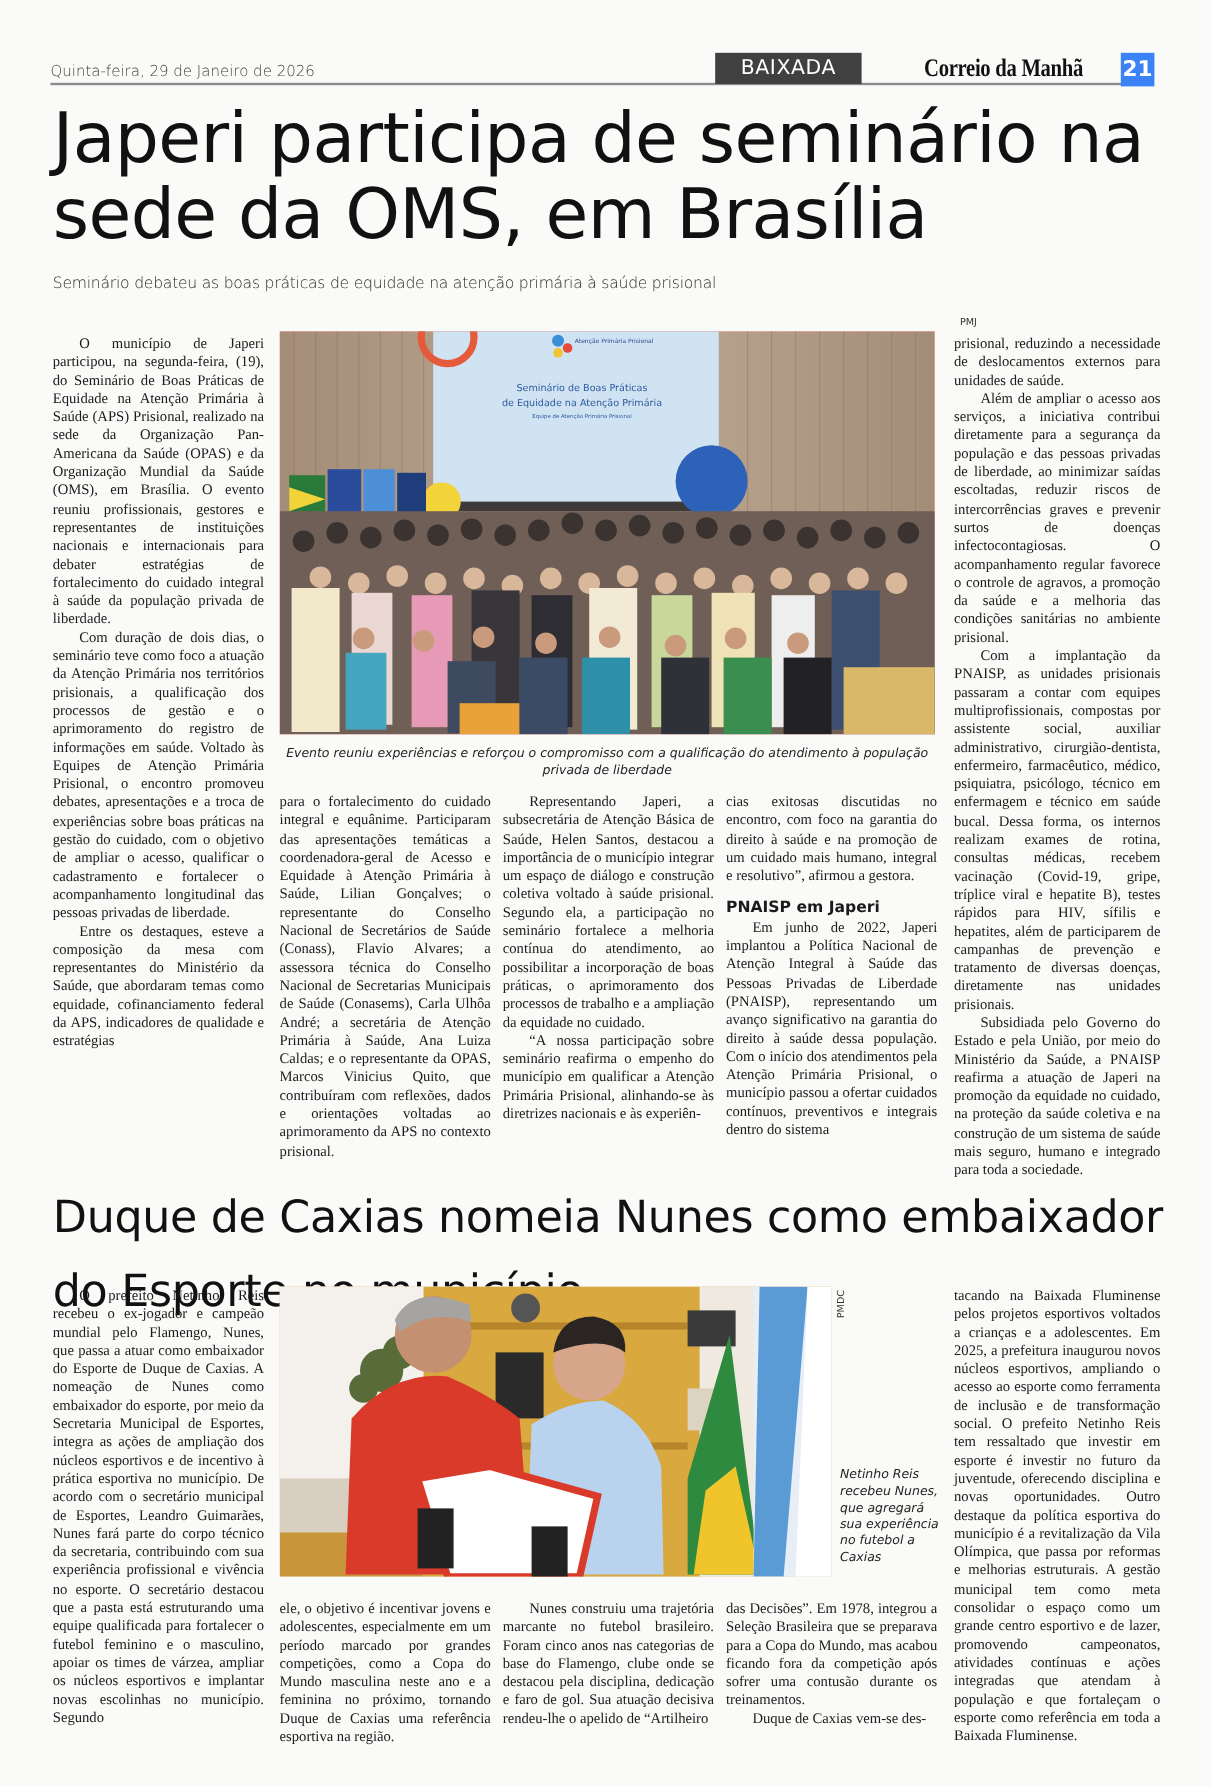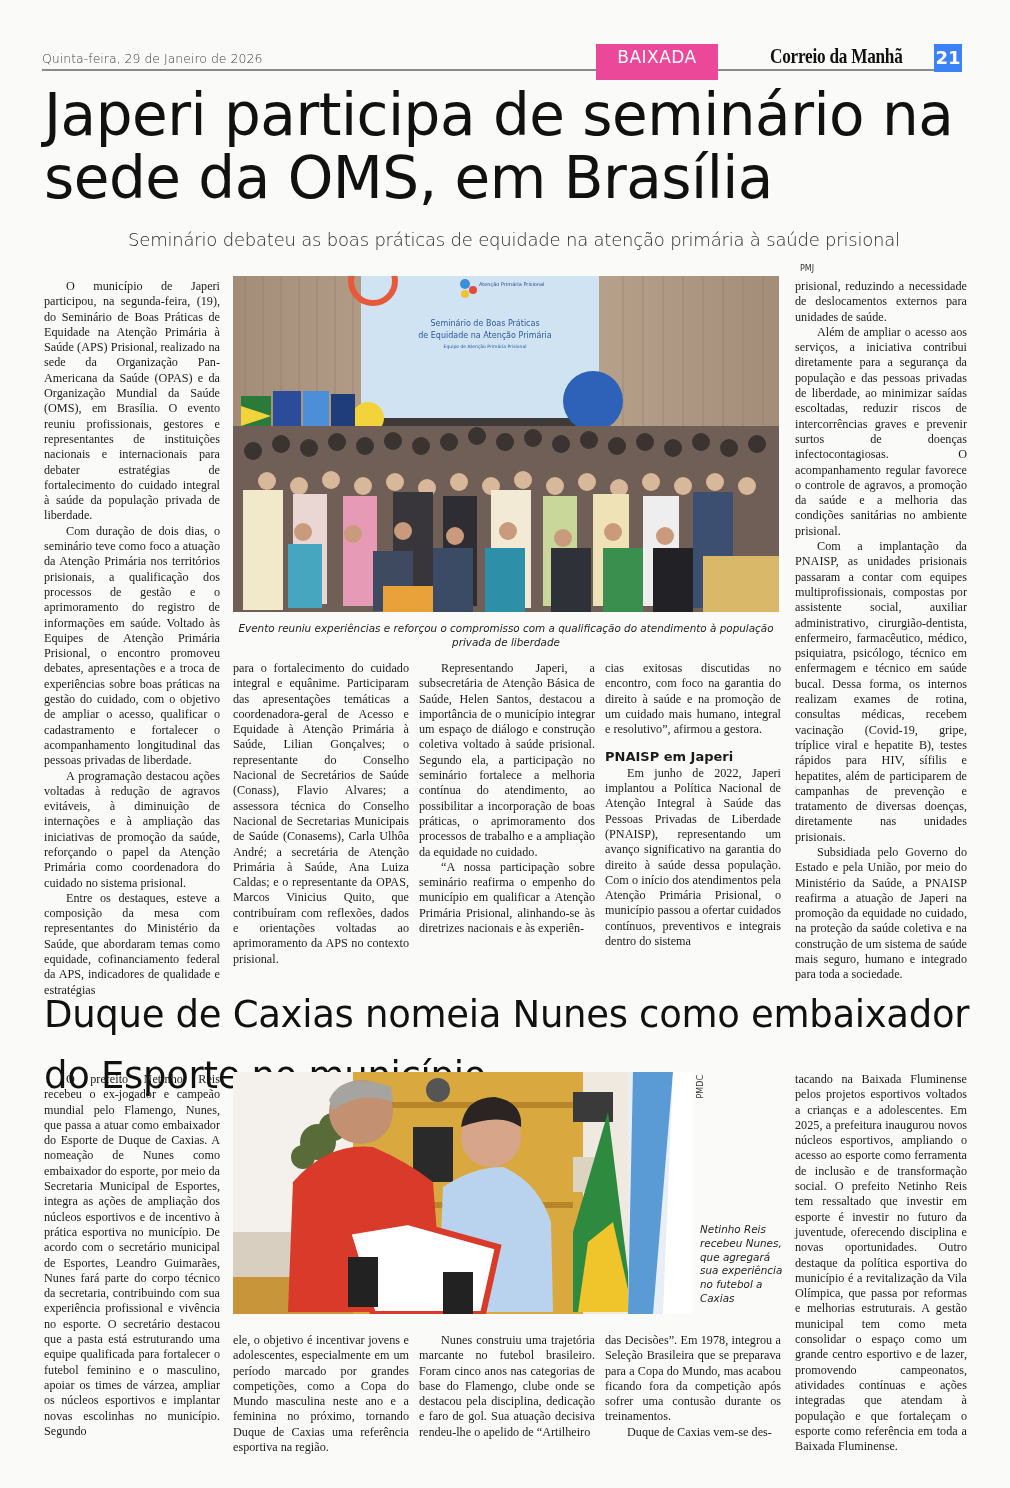--- a/index.html
+++ b/index.html
@@ -3,28 +3,28 @@
 <meta charset="utf-8">
 <style>
   html, body { margin: 0; padding: 0; }
   body { width: 1010px; height: 1488px; background: #fafaf8; color: #151515; position: relative; overflow: hidden;
          font-family: "Liberation Serif", serif; }
   .abs { position: absolute; }
 
   
   #date { left: 42px; top: 51px; font-family: "DejaVu Sans", sans-serif; font-size: 12.5px; color: #444; font-weight: 300; text-align: right; }
   #rule { left: 42px; top: 69px; width: 893px; height: 2px; background: #8a8a8a; }
-  #section { left: 596px; top: 44px; width: 122px; height: 36px; background: #ec4899; color: #fff;
+  #section { left: 596px; top: 44px; width: 122px; height: 26px; background: #404040; color: #fff;
              font-family: "DejaVu Sans", sans-serif; font-size: 17px; text-align: center; line-height: 27px; letter-spacing: 0.5px; }
   #masthead { left: 770px; top: 44px; font-family: "Liberation Serif", serif; font-weight: bold; font-size: 21px; letter-spacing: -0.3px; transform: scaleX(0.82); transform-origin: left; color: #111; }
   #pagenum { left: 934px; top: 44px; width: 28px; height: 28px; background: #3b82f6; color: #fff; font-family: "DejaVu Sans", sans-serif; font-weight: bold; font-size: 18px; text-align: center; line-height: 28px; }
 
   
   #h1 { left: 44px; top: 84px; width: 930px; font-family: "DejaVu Sans", sans-serif; font-size: 58px; line-height: 63px; font-weight: 500; letter-spacing: -0.5px; color: #111; }
-  #deck { left: 44px; top: 229px; width: 940px; font-family: "DejaVu Sans", sans-serif; font-size: 18px; font-weight: 300; color: #2a2a2a; letter-spacing: -0.2px; text-align: center; }
+  #deck { left: 44px; top: 229px; width: 940px; font-family: "DejaVu Sans", sans-serif; font-size: 13px; font-weight: 300; color: #2a2a2a; letter-spacing: -0.2px; }
   #credit1 { left: 756px; top: 264px; font-family: "DejaVu Sans", sans-serif; font-size: 8px; color: #333; padding-left: 44px; }
 
   
   .col { position: absolute; font-size: 12.2px; line-height: 15.3px; text-align: justify; hyphens: auto; color: #1b1b1b; }
   .col p { margin: 0; text-indent: 22px; }
   .col h3 { margin: 12px 0 1px 0; font-family: "DejaVu Sans", sans-serif; font-size: 13px; font-weight: bold; }
 
   
   #photo1 { left: 233px; top: 276px; width: 546px; height: 336px; overflow: hidden; background: #fca5a5; }
   #caption1 { left: 233px; top: 621px; width: 546px; text-align: center; font-family: "DejaVu Sans", sans-serif; font-style: italic; font-size: 10.4px; line-height: 14px; color: #222; }
@@ -44,21 +44,20 @@
 <div id="masthead" class="abs">Correio da Manhã</div>
 <div id="pagenum" class="abs">21</div>
 
 <h1 id="h1" class="abs" style="margin:0">Japeri participa de seminário na sede da OMS, em Brasília</h1>
 <div id="deck" class="abs">Seminário debateu as boas práticas de equidade na atenção primária à saúde prisional</div>
 <div id="credit1" class="abs">PMJ</div>
 
 <div class="col" style="left:44px; top:279px; width:176px;">
   <p>O município de Japeri participou, na segunda-feira, (19), do Seminário de Boas Práticas de Equidade na Atenção Primária à Saúde (APS) Prisional, realizado na sede da Organização Pan-Americana da Saúde (OPAS) e da Organização Mundial da Saúde (OMS), em Brasília. O evento reuniu profissionais, gestores e representantes de instituições nacionais e internacionais para debater estratégias de fortalecimento do cuidado integral à saúde da população privada de liberdade.</p>
   <p>Com duração de dois dias, o seminário teve como foco a atuação da Atenção Primária nos territórios prisionais, a qualificação dos processos de gestão e o aprimoramento do registro de informações em saúde. Voltado às Equipes de Atenção Primária Prisional, o encontro promoveu debates, apresentações e a troca de experiências sobre boas práticas na gestão do cuidado, com o objetivo de ampliar o acesso, qualificar o cadastramento e fortalecer o acompanhamento longitudinal das pessoas privadas de liberdade.</p>
-  <p>A programação destacou ações voltadas à redução de agravos evitáveis, à diminuição de internações e à ampliação das iniciativas de promoção da saúde, reforçando o papel da Atenção Primária como coordenadora do cuidado no sistema prisional.</p>
   <p>Entre os destaques, esteve a composição da mesa com representantes do Ministério da Saúde, que abordaram temas como equidade, cofinanciamento federal da APS, indicadores de qualidade e estratégias</p>
 </div>
 
 <div id="photo1" class="abs">
   <svg width="546" height="336" viewBox="0 0 546 336">
     <defs>
       <linearGradient id="curt" x1="0" x2="1">
         <stop offset="0" stop-color="#a48d78"></stop>
           <stop offset="0.5" stop-color="#c0ab95"></stop>
           <stop offset="1" stop-color="#a48d78"></stop>

